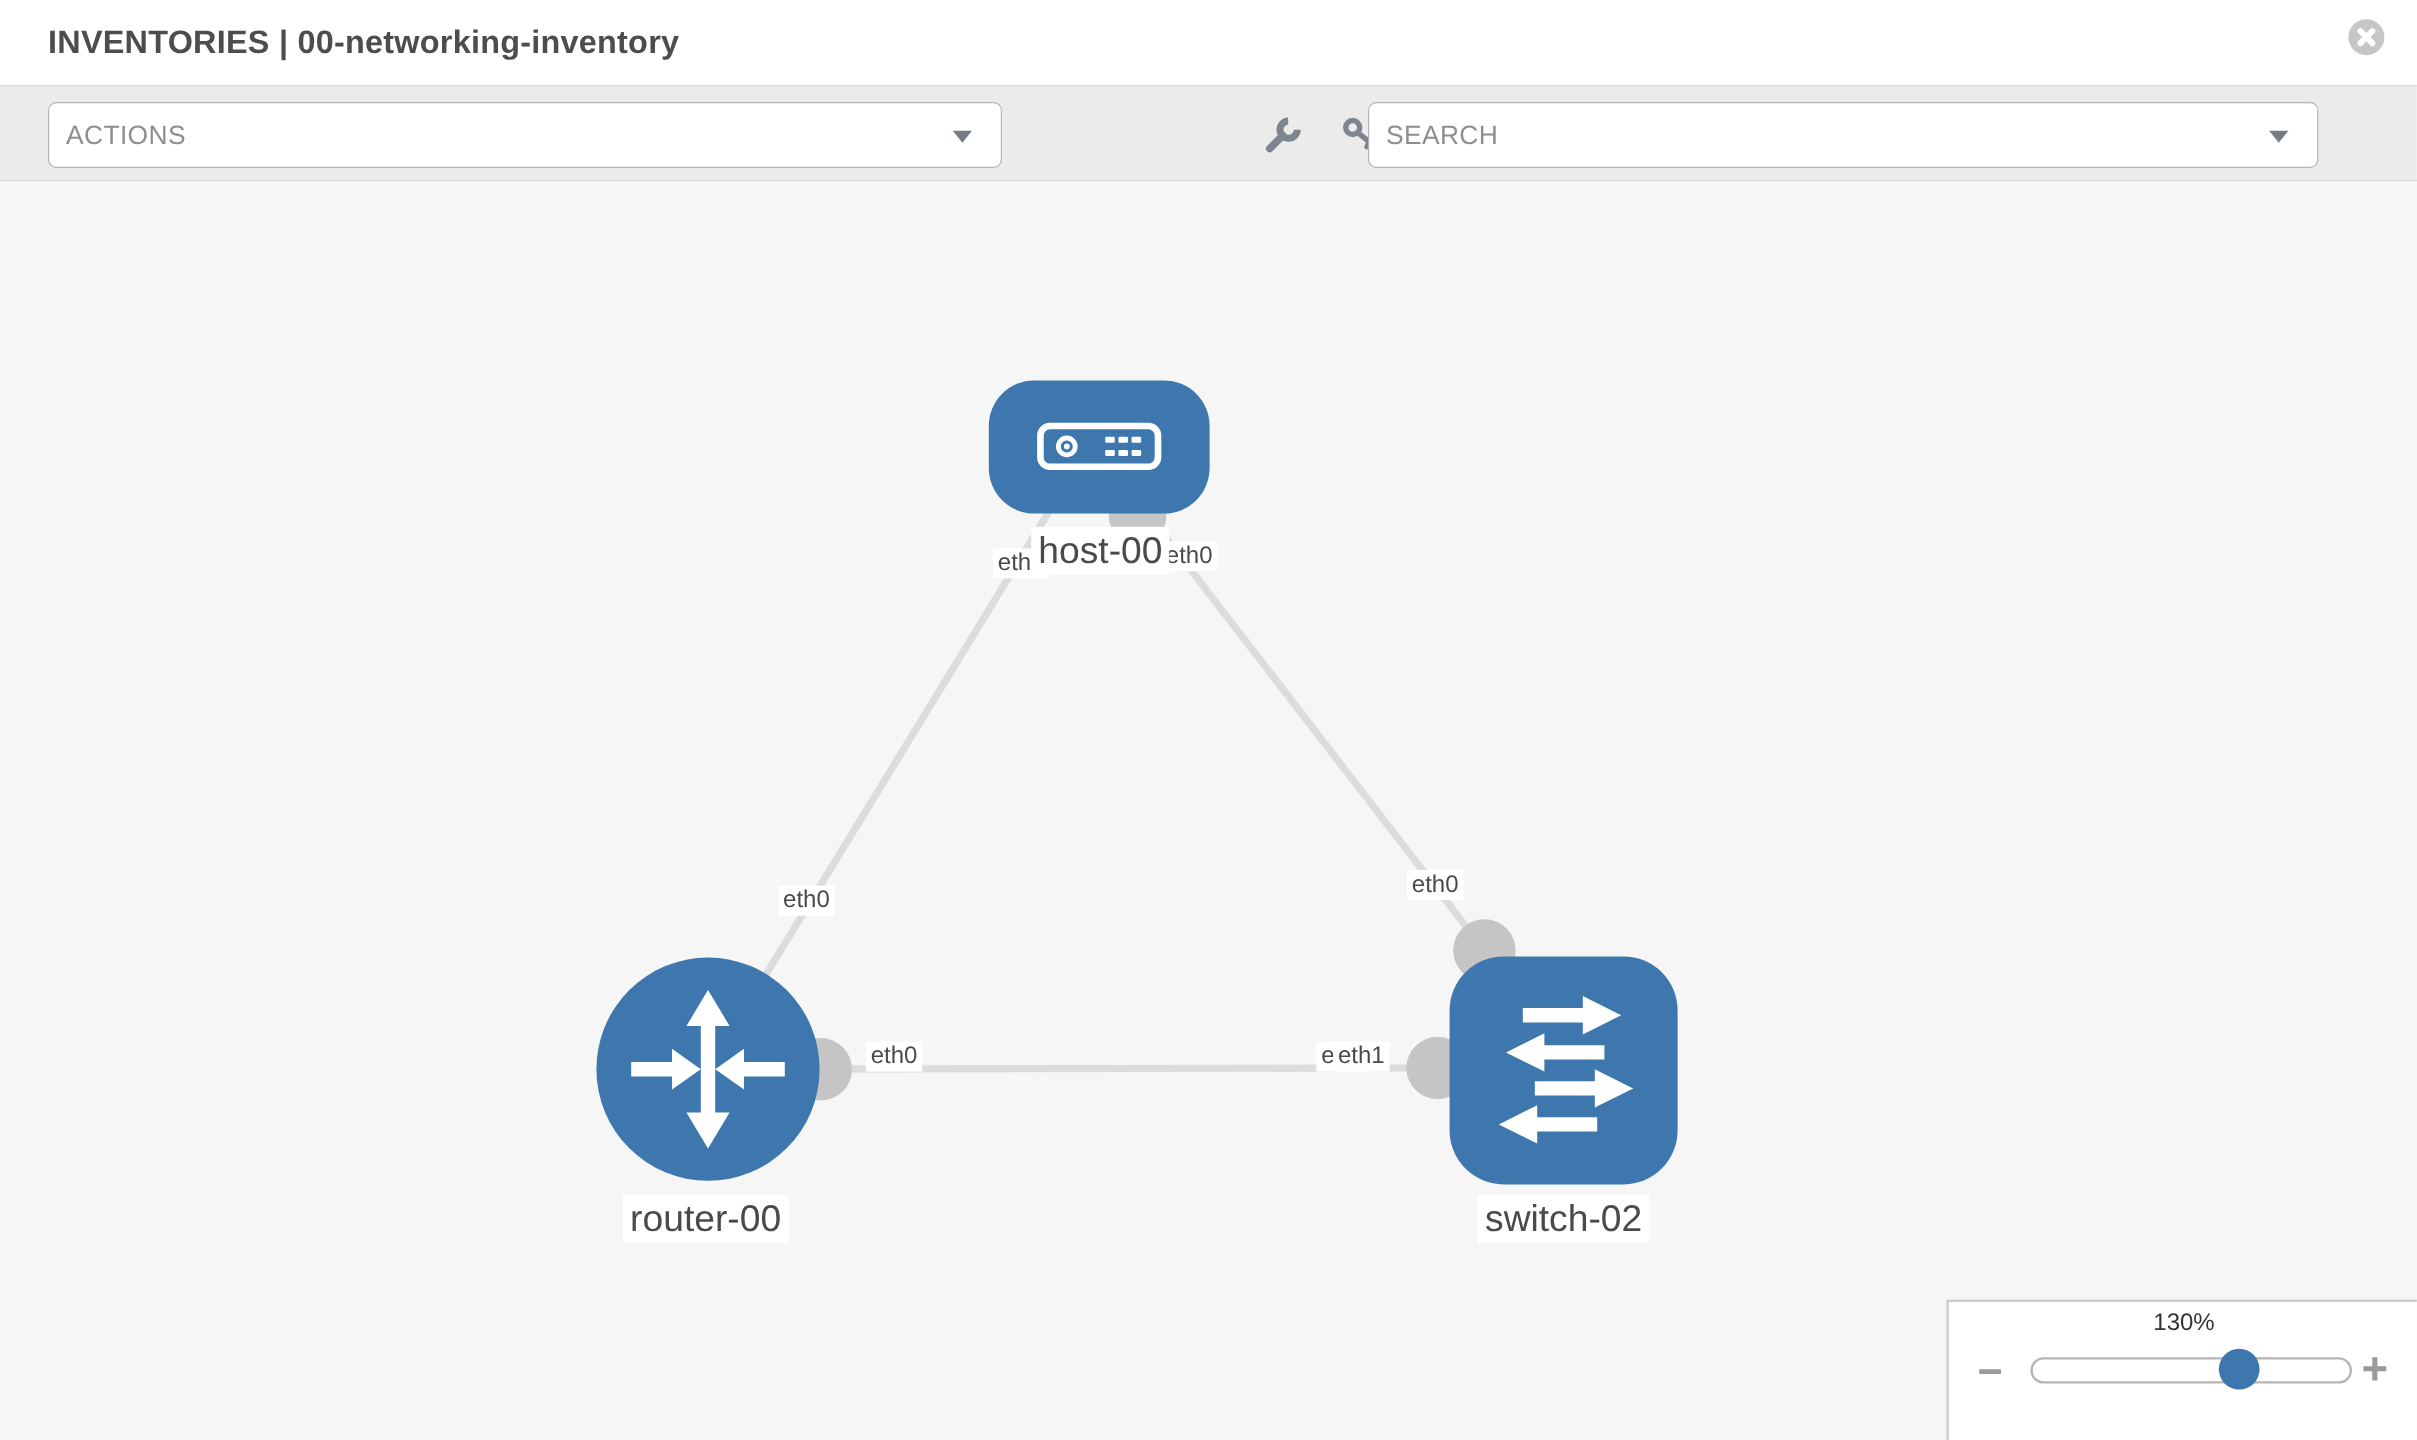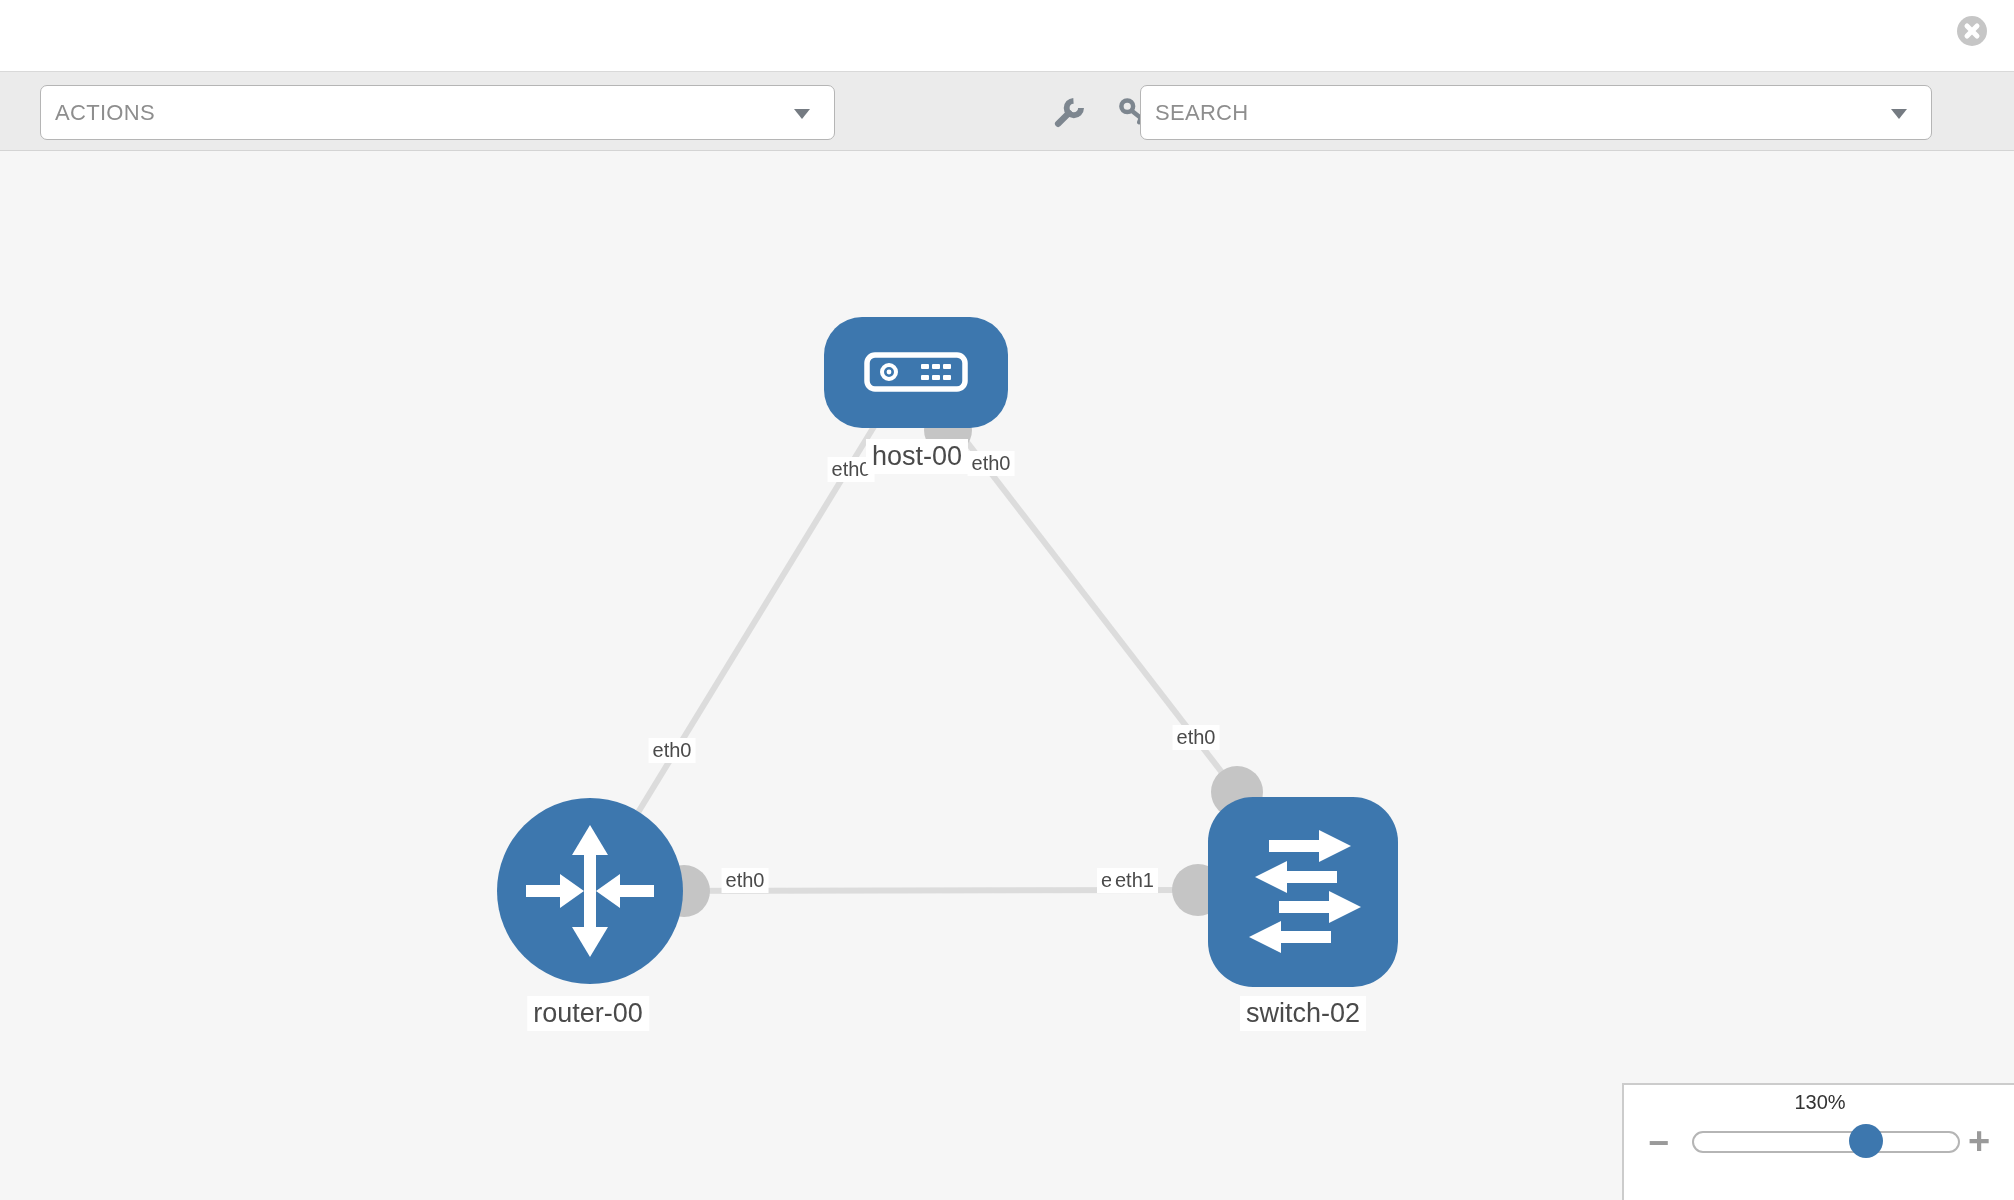--- a/index.html
+++ b/index.html
@@ -107,21 +107,21 @@
   .nicon polygon{ fill: #fff; stroke: none; }
   .nicon .thin  { stroke: #fff; fill: none; }
   .nicon .solid { fill: #fff; stroke: none; }
 
   .chip {
     position: absolute;
     background: #fff;
     color: #4a4a4a;
     white-space: nowrap;
   }
-  .node-chip  { font-size: 27px; padding: 2px 6px; transform: translateX(-50%); }
+  .node-chip  { font-size: 31px; padding: 2px 6px; transform: translateX(-50%); }
   .port-chip  { font-size: 20px; padding: 1px 4px; }
   .centered   { transform: translateX(-50%); }
 
   
   .zoom-panel {
     position: absolute;
     left: 1622px;
     top: 932px;
     width: 400px;
     height: 130px;
@@ -162,20 +162,21 @@
     background: var(--node-blue);
     cursor: grab;
   }
 </style>
 </head>
 <body>
 
 <div class="app">
 
   <div class="header">
+    <div class="page-title">INVENTORIES | 00-networking-inventory</div>
     <div class="close-btn">
       <svg width="30" height="30" viewBox="0 0 30 30">
         <line x1="10" y1="10" x2="20" y2="20" stroke="#fff" stroke-width="5" stroke-linecap="round"></line>
         <line x1="20" y1="10" x2="10" y2="20" stroke="#fff" stroke-width="5" stroke-linecap="round"></line>
       </svg>
     </div>
   </div>
 
   <div class="toolbar">
     <div class="select-box actions-box">

